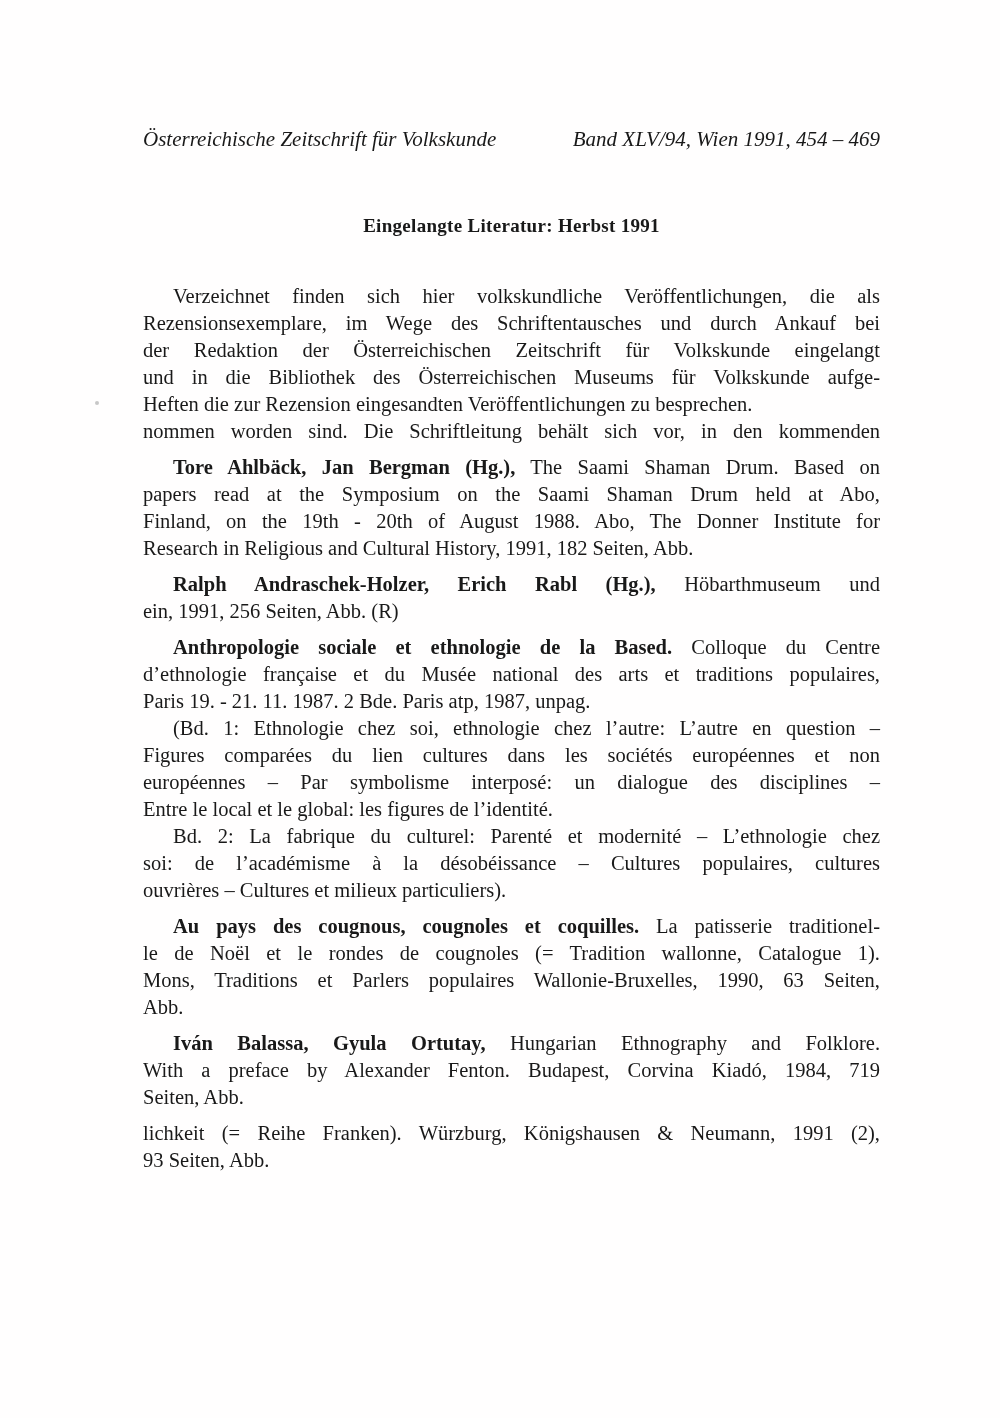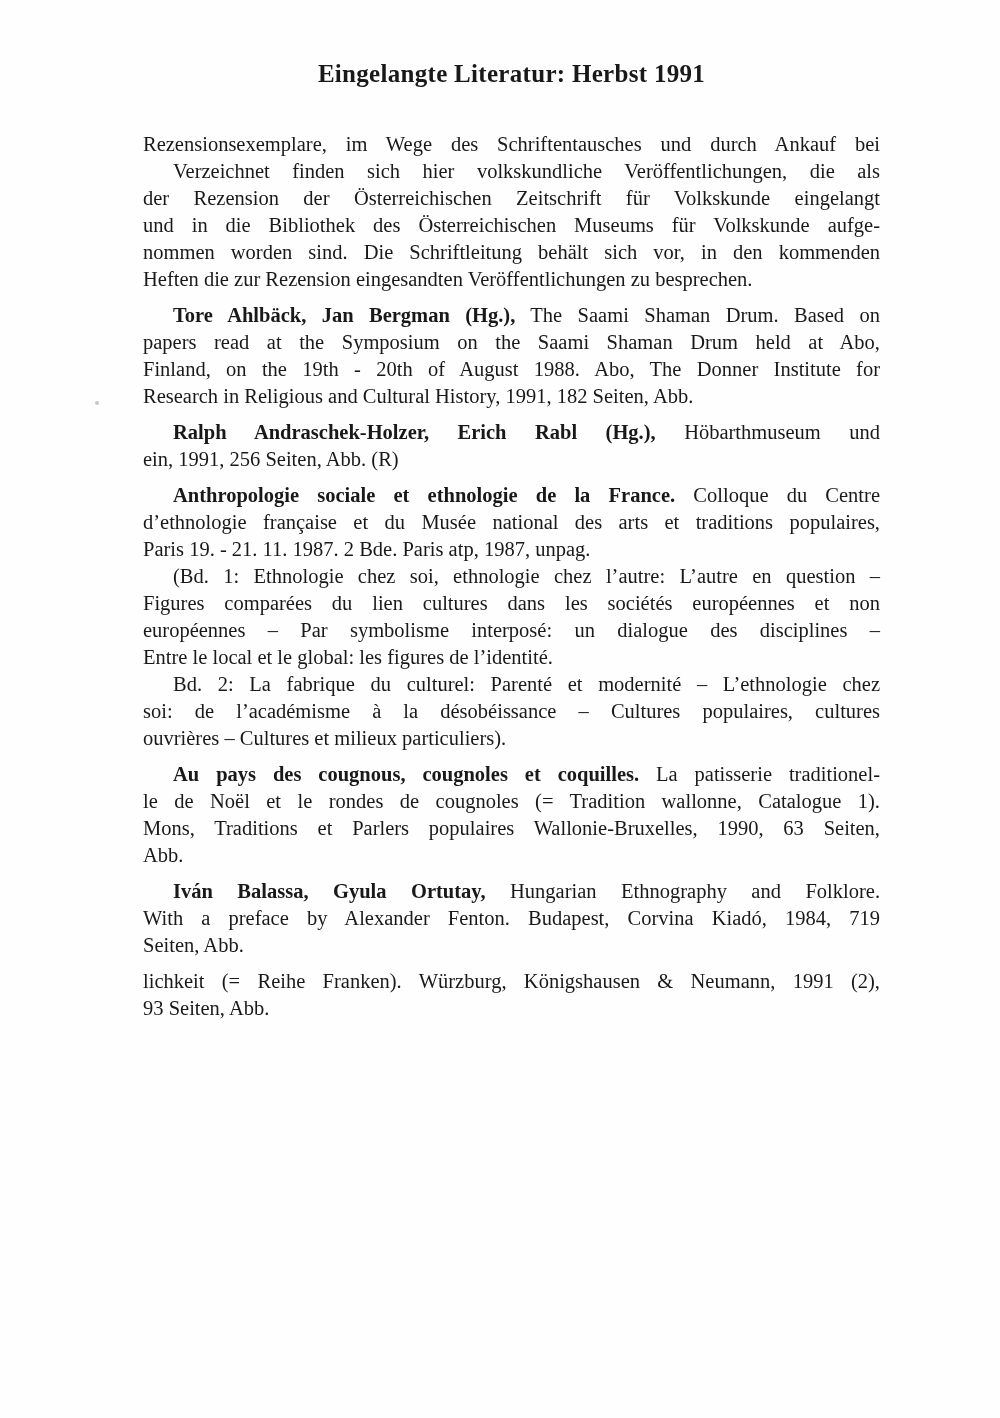--- a/index.html
+++ b/index.html
@@ -27,21 +27,21 @@
     padding-top: 127px;
     font-style: italic;
     font-size: 21px;
     line-height: 25px;
     white-space: nowrap;
   }
   .doc-title {
     margin-top: 59px;
     text-align: center;
     font-weight: bold;
-    font-size: 25px;
+    font-size: 19px;
     line-height: 30px;
     letter-spacing: 0.3px;
   }
   .body-text {
     margin-top: 42px;
     font-size: 20.5px;
     line-height: 27px;
   }
   .para { margin: 0; }
   .para.gap { margin-top: 9px; }
@@ -69,42 +69,46 @@
     background: #b9b9b9;
     opacity: 0.8;
   }
 </style>
 </head>
 <body>
 
 <div class="page">
   <div class="speck"></div>
   <div class="content">
+    <div class="running-head">
+      <span>Österreichische Zeitschrift für Volkskunde</span>
+      <span>Band XLV/94, Wien 1991, 454 – 469</span>
+    </div>
     <div class="doc-title">Eingelangte Literatur: Herbst 1991</div>
     <div class="body-text">
         <div class="para">
+          <div class="line first"><span>Verzeichnet finden sich hier volkskundliche Veröffentlichungen, die als</span></div>
           <div class="line"><span>Rezensionsexemplare, im Wege des Schriftentausches und durch Ankauf bei</span></div>
-          <div class="line first"><span>Verzeichnet finden sich hier volkskundliche Veröffentlichungen, die als</span></div>
-          <div class="line"><span>der Rezension der Österreichischen Zeitschrift für Volkskunde eingelangt</span></div>
+          <div class="line"><span>der Redaktion der Österreichischen Zeitschrift für Volkskunde eingelangt</span></div>
           <div class="line"><span>und in die Bibliothek des Österreichischen Museums für Volkskunde aufge-</span></div>
+          <div class="line last"><span>Heften die zur Rezension eingesandten Veröffentlichungen zu besprechen.</span></div>
           <div class="line"><span>nommen worden sind. Die Schriftleitung behält sich vor, in den kommenden</span></div>
-          <div class="line last"><span>Heften die zur Rezension eingesandten Veröffentlichungen zu besprechen.</span></div>
         </div>
         <div class="para gap">
           <div class="line first"><span class="bold">Tore Ahlbäck, Jan Bergman (Hg.),</span><span> The Saami Shaman Drum. Based on</span></div>
           <div class="line"><span>papers read at the Symposium on the Saami Shaman Drum held at Abo,</span></div>
           <div class="line"><span>Finland, on the 19th - 20th of August 1988. Abo, The Donner Institute for</span></div>
           <div class="line last"><span>Research in Religious and Cultural History, 1991, 182 Seiten, Abb.</span></div>
         </div>
         <div class="para gap">
           <div class="line first"><span class="bold">Ralph Andraschek-Holzer, Erich Rabl (Hg.),</span><span> Höbarthmuseum und</span></div>
           <div class="line last"><span>ein, 1991, 256 Seiten, Abb. (R)</span></div>
         </div>
         <div class="para gap">
-          <div class="line first"><span class="bold">Anthropologie sociale et ethnologie de la France.</span><span> Colloque du Centre</span></div>
+          <div class="line first"><span class="bold">Anthropologie sociale et ethnologie de la Based.</span><span> Colloque du Centre</span></div>
           <div class="line"><span>d’ethnologie française et du Musée national des arts et traditions populaires,</span></div>
           <div class="line last"><span>Paris 19. - 21. 11. 1987. 2 Bde. Paris atp, 1987, unpag.</span></div>
         </div>
         <div class="para">
           <div class="line first"><span>(Bd. 1: Ethnologie chez soi, ethnologie chez l’autre: L’autre en question –</span></div>
           <div class="line"><span>Figures comparées du lien cultures dans les sociétés européennes et non</span></div>
           <div class="line"><span>européennes – Par symbolisme interposé: un dialogue des disciplines –</span></div>
           <div class="line last"><span>Entre le local et le global: les figures de l’identité.</span></div>
         </div>
         <div class="para">

